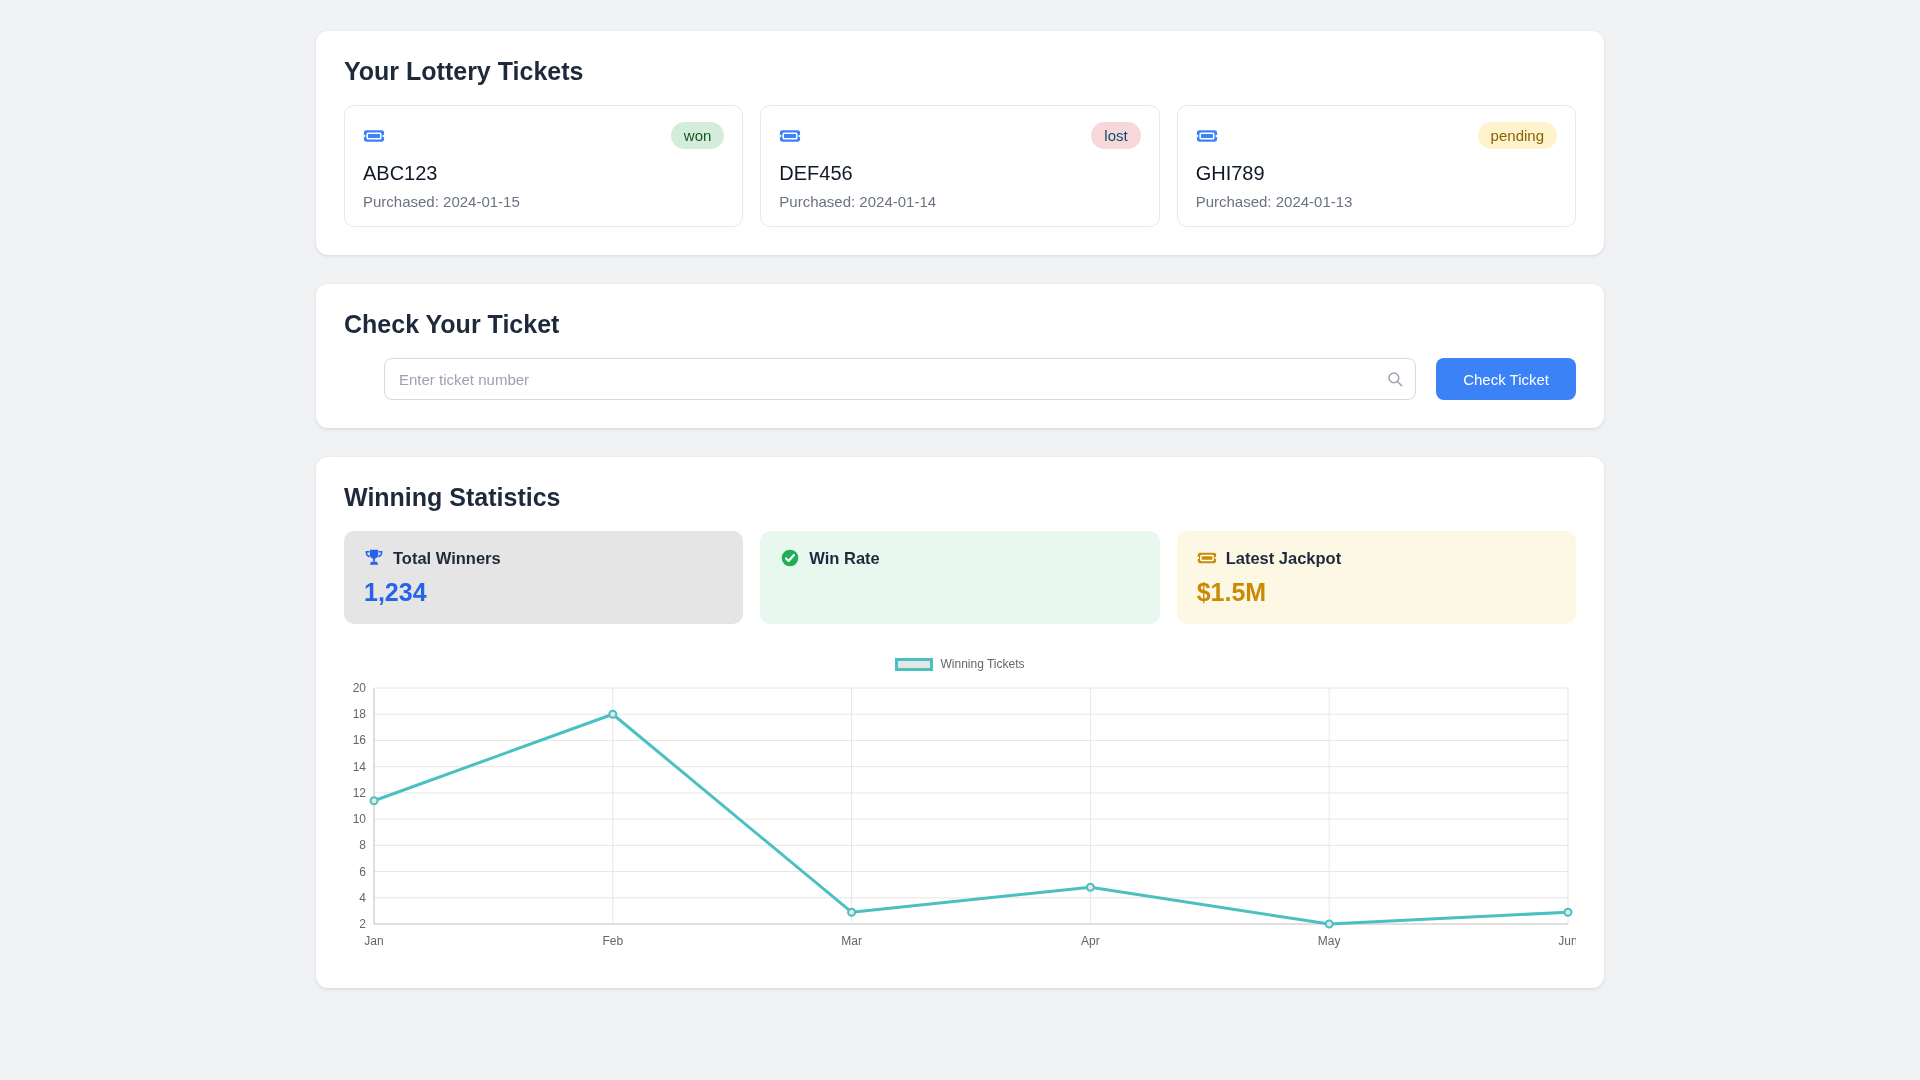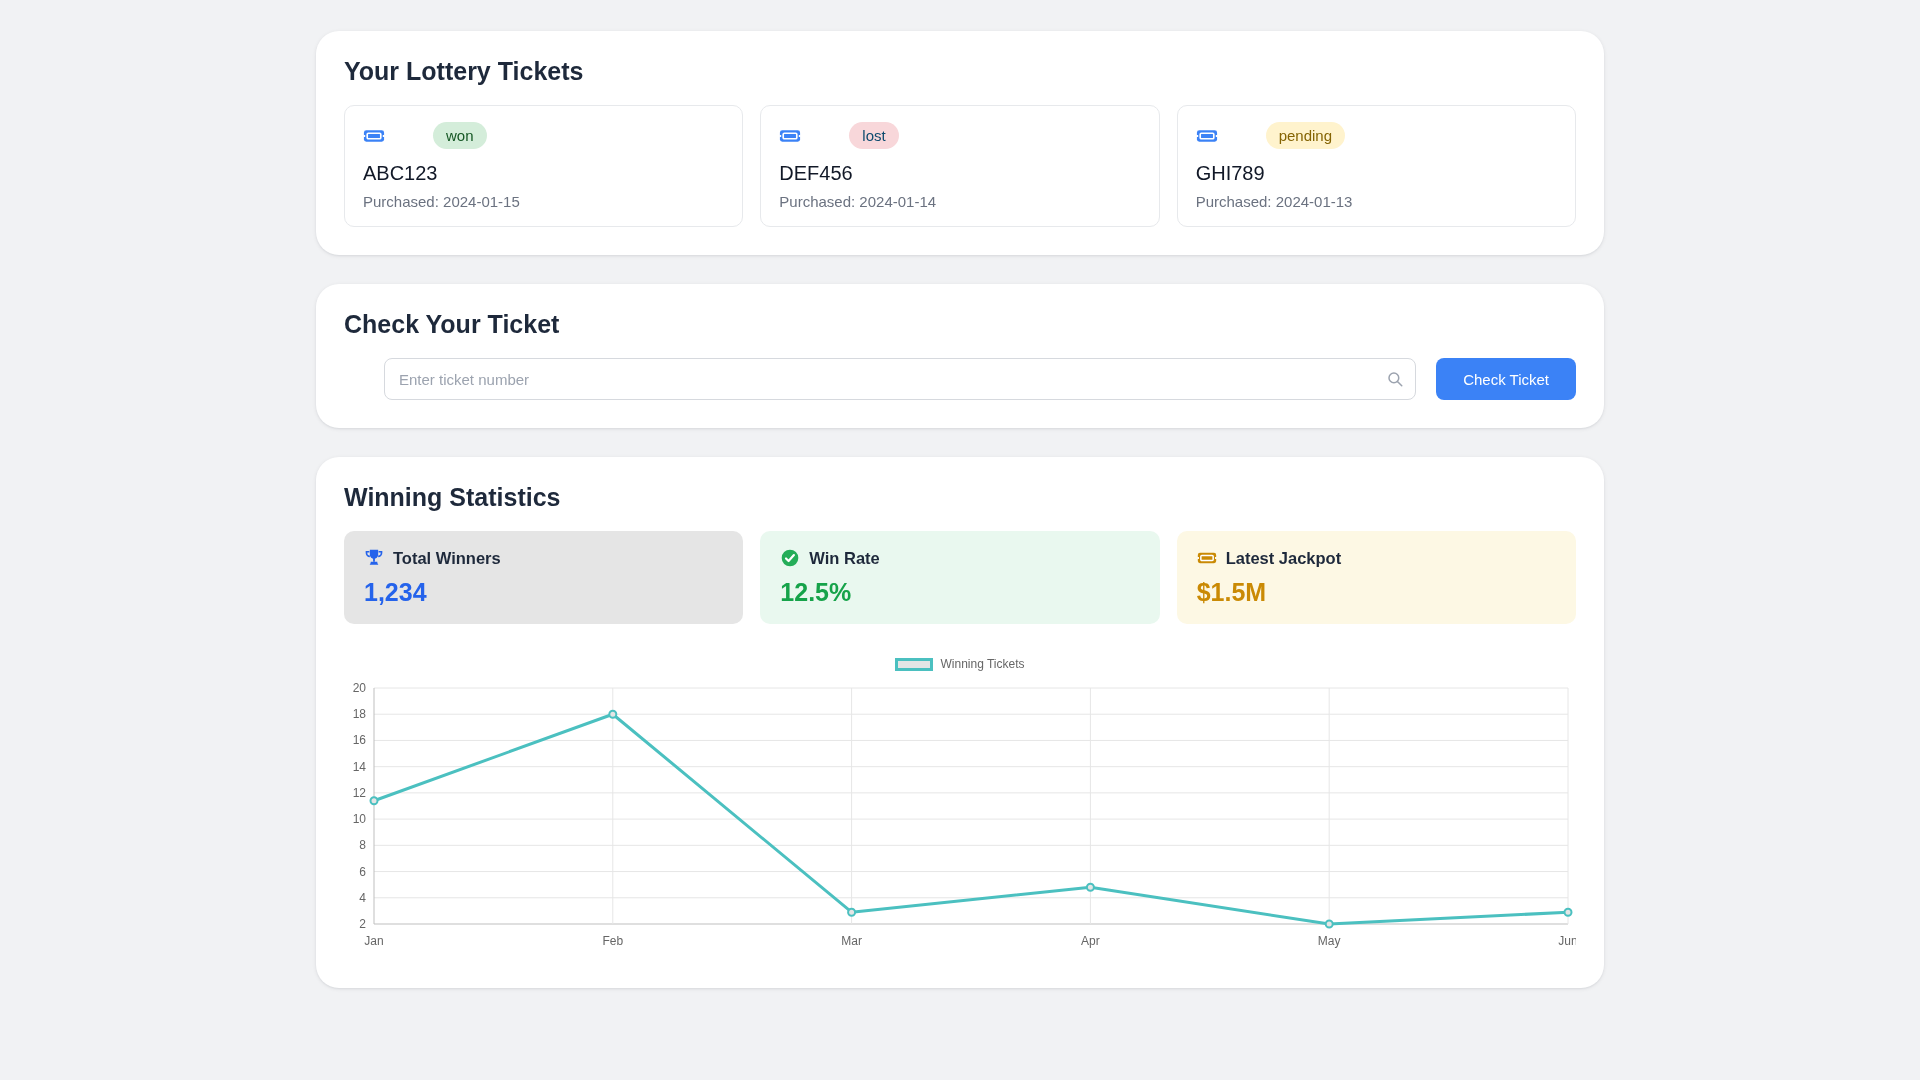--- a/index.html
+++ b/index.html
@@ -7,40 +7,40 @@
   body {
     width: 1920px; height: 1080px;
     background: #f1f2f4;
     font-family: "Liberation Sans", sans-serif;
     color: #1e293b;
     overflow: hidden;
   }
   .container { width: 1288px; margin: 0 auto; padding-top: 31px; }
   .section-card {
     background: #ffffff;
-    border-radius: 23px;
+    border-radius: 12px;
     box-shadow: 0 1px 4px rgba(15,23,42,.08), 0 1px 2px rgba(15,23,42,.05);
     padding: 26px 28px 28px;
     margin-bottom: 29px;
   }
   .section-title {
     margin: 0 0 19px 0;
     font-size: 25px;
     font-weight: 700;
     color: #1e293b;
   }
   
   .tickets-grid { display: grid; grid-template-columns: repeat(3, 1fr); gap: 17px; }
   .ticket-card {
     border: 1px solid #e7e9ec;
     border-radius: 10px;
     padding: 16px 18px;
     background: #fff;
   }
-  .ticket-top { display: flex; align-items: center; gap: 48px; }
+  .ticket-top { display: flex; justify-content: space-between; align-items: center; gap: 48px; }
   .icon { display: inline-flex; align-items: center; }
   .badge {
     font-size: 15px;
     line-height: 1;
     padding: 6px 13px;
     border-radius: 999px;
   }
   .ticket-number { font-size: 20px; font-weight: 400; color: #111827; margin-top: 13px; }
   .ticket-date { font-size: 15px; color: #6b7280; margin-top: 8px; }
   
@@ -183,21 +183,20 @@
       <div class="stat-card" style="background: rgb(233, 248, 239);">
         <div class="stat-label-row">
           <span class="icon stat-icon" style="color: rgb(36, 173, 88);">
             <svg width="20" height="20" viewBox="0 0 24 24">
               <circle cx="12" cy="12" r="10" fill="currentColor"></circle>
               <path d="M7.2 12.6l3.1 3.1 6.4-7.2" fill="none" stroke="#fff" stroke-width="2.6" stroke-linecap="round" stroke-linejoin="round"></path>
             </svg>
           </span>
           <span class="stat-label">Win Rate</span>
         </div>
-        <div class="stat-value" style="color: rgb(22, 163, 74);">12.5%</div>
       </div>
 
       <div class="stat-card" style="background: rgb(253, 248, 228);">
         <div class="stat-label-row">
           <span class="icon stat-icon" style="color: rgb(202, 138, 4);">
             <svg width="20" height="20" viewBox="0 0 24 24">
                 <rect x="1" y="5.8" width="22" height="12.4" rx="2.6" fill="currentColor"></rect>
                 <rect x="4.6" y="9" width="14.8" height="6" rx="1.2" fill="none" stroke="#fff" stroke-width="1.8"></rect>
                 <rect x="0.4" y="10.9" width="2" height="2.2" fill="#fff"></rect>
                 <rect x="21.6" y="10.9" width="2" height="2.2" fill="#fff"></rect>

